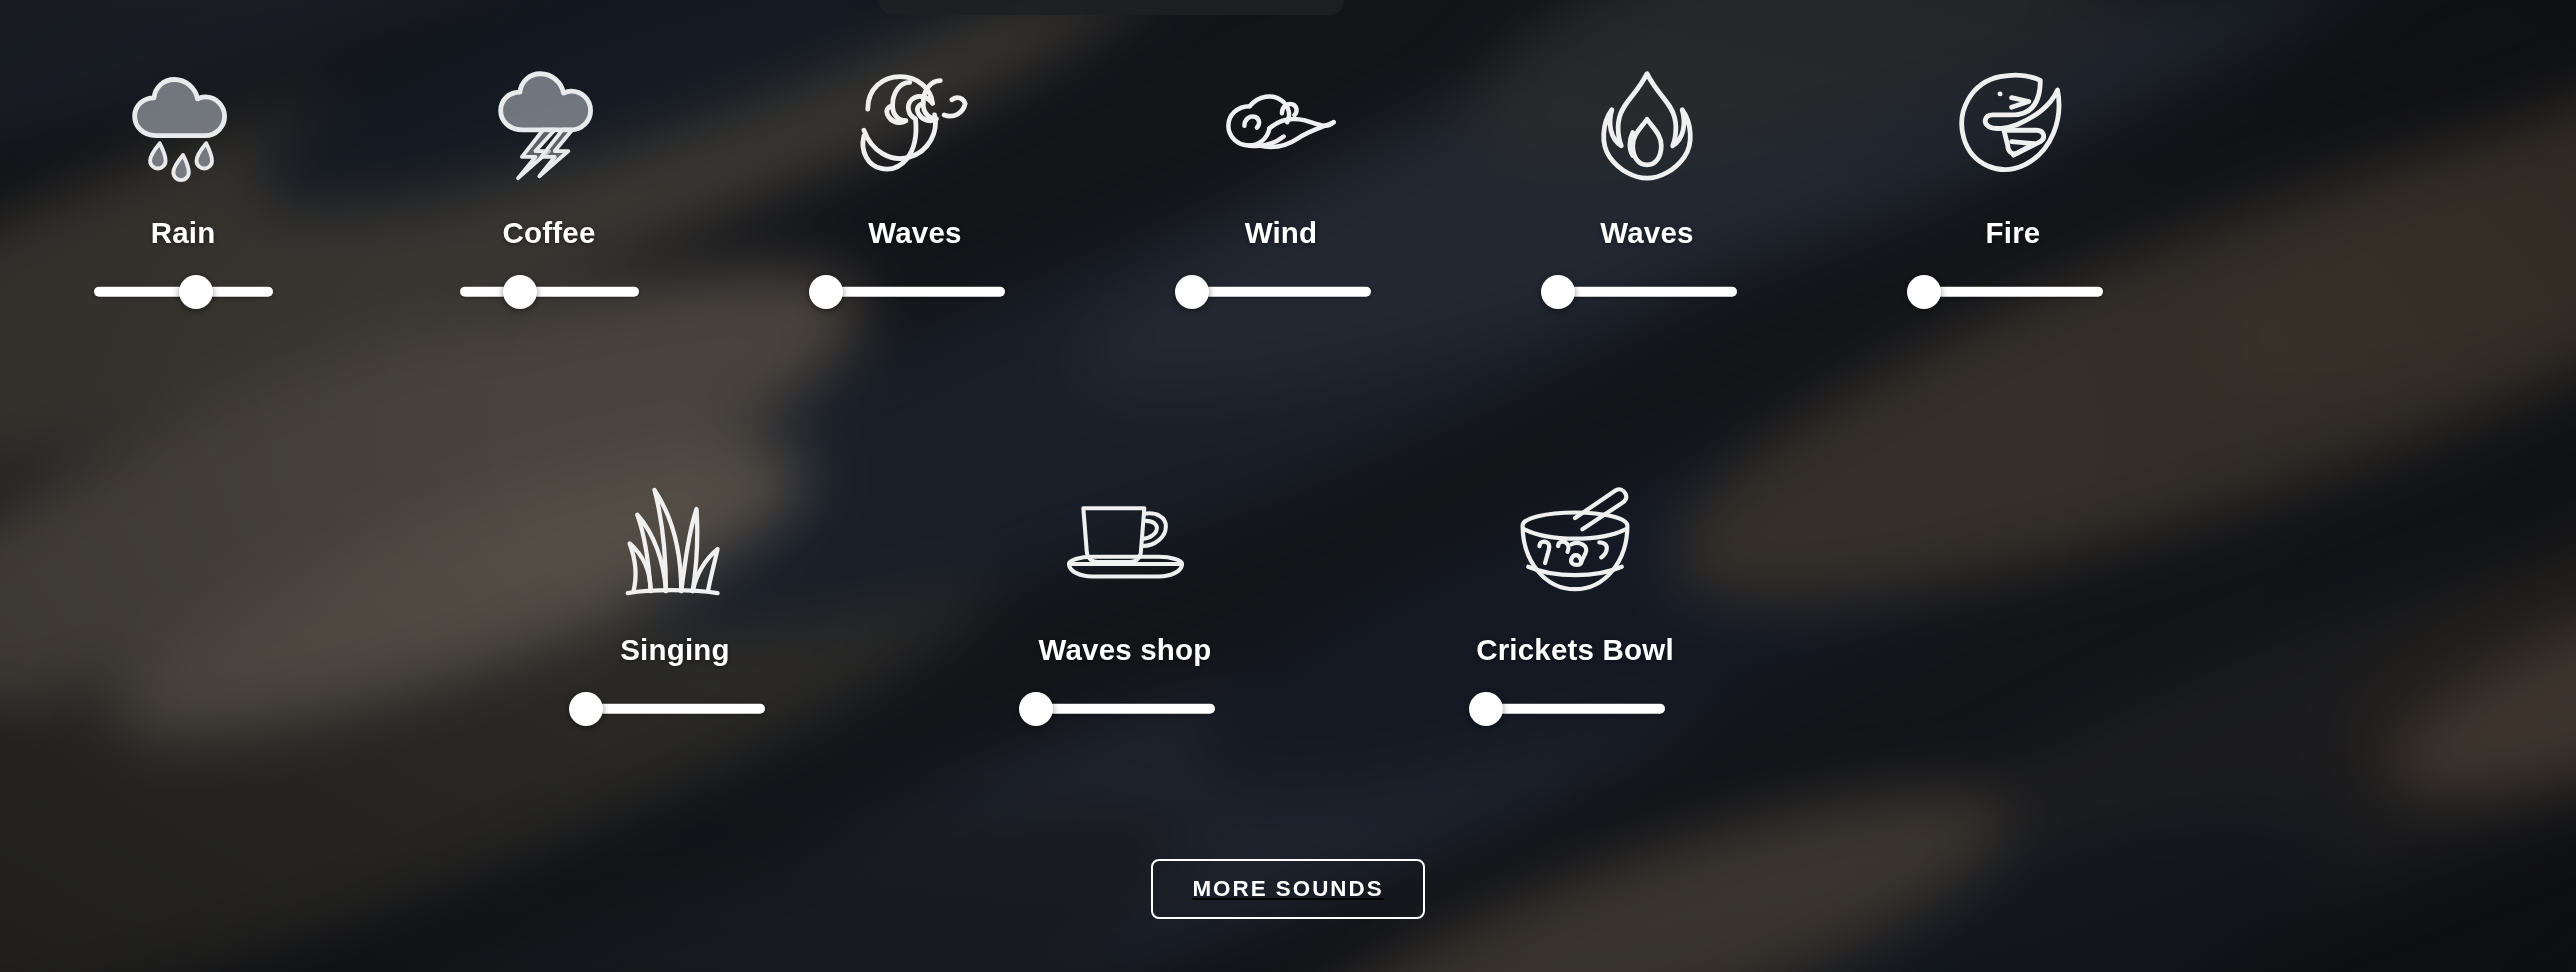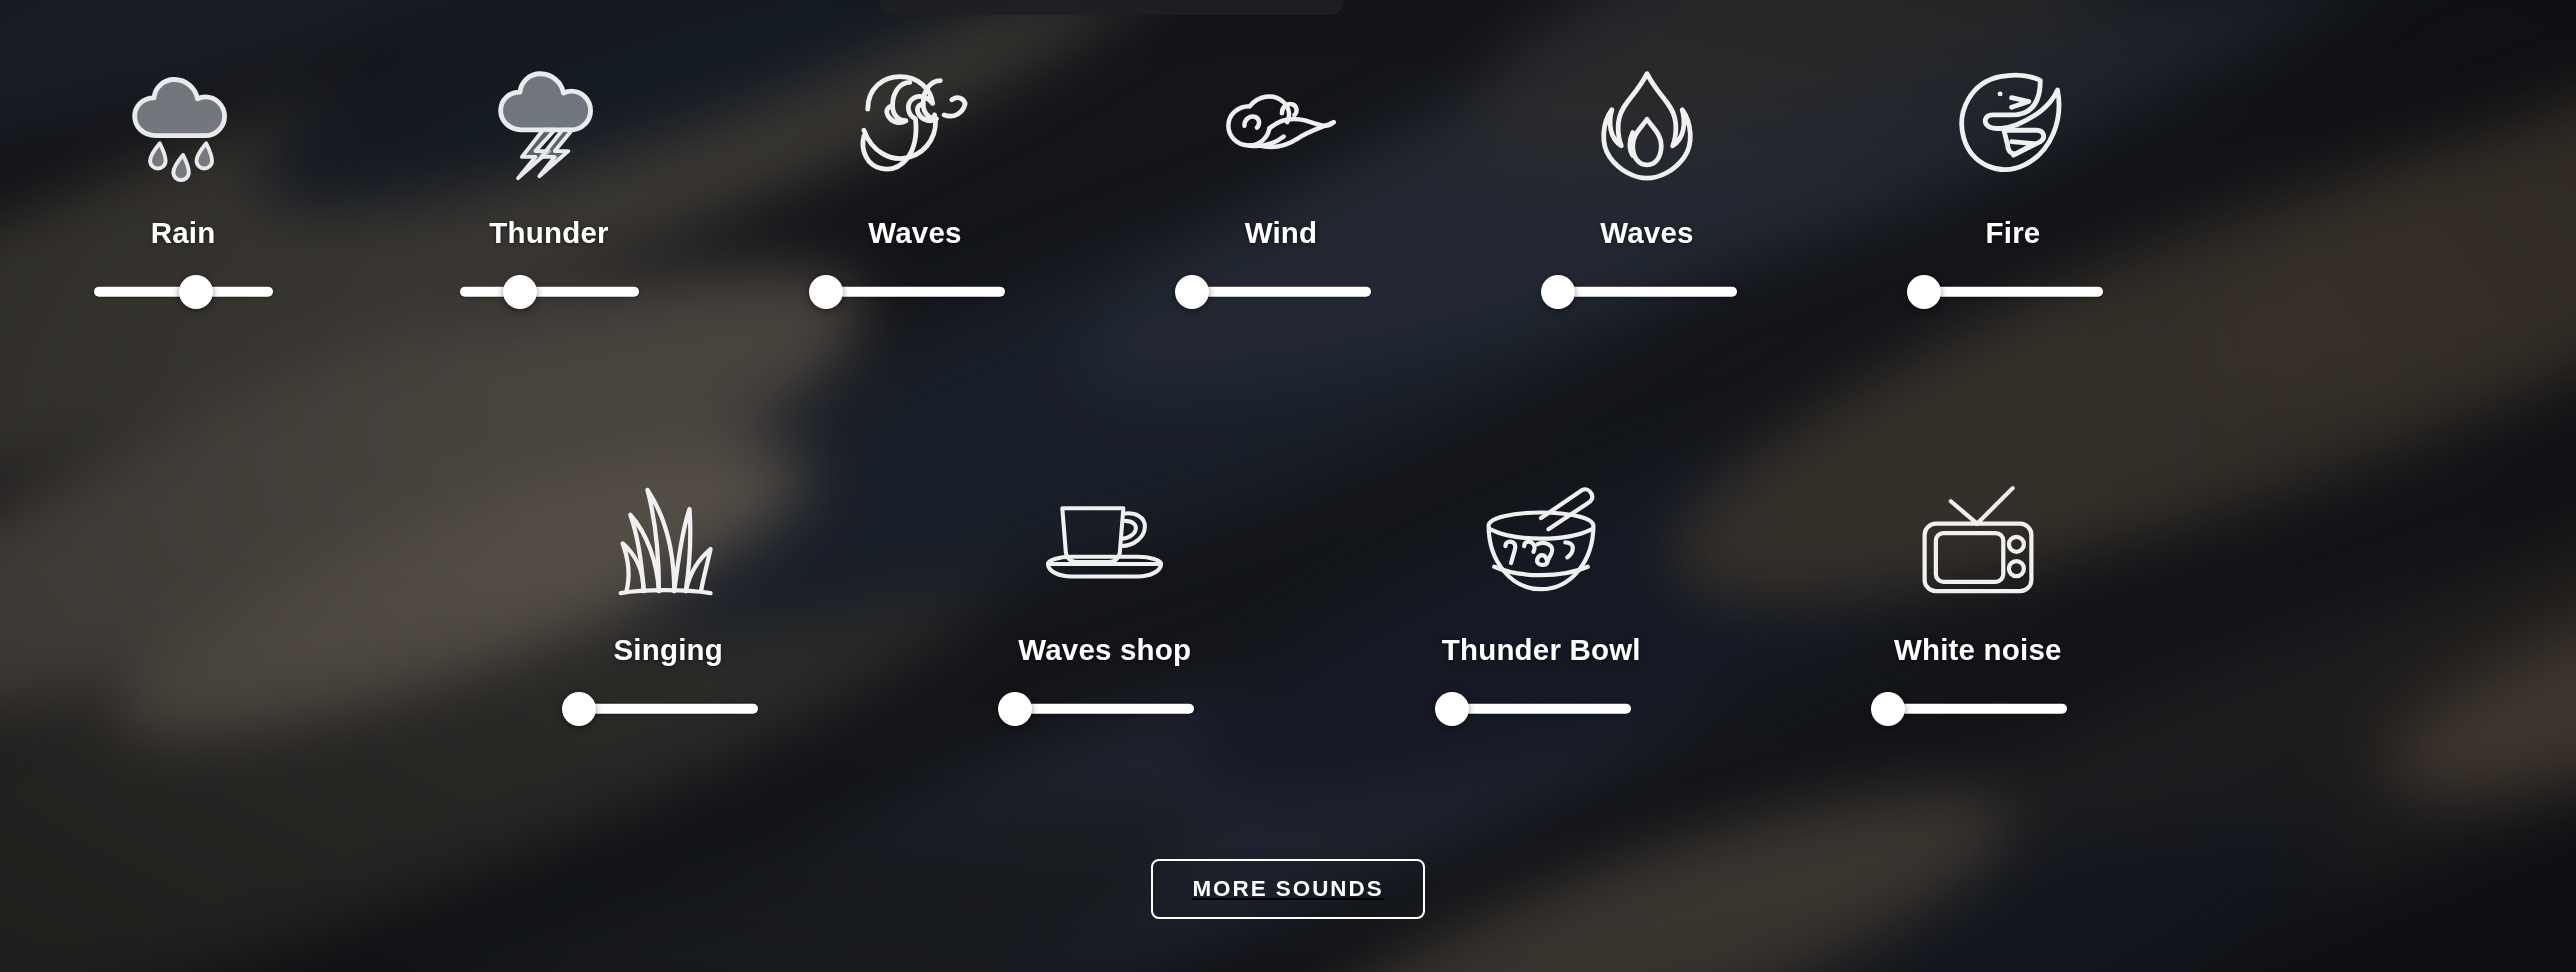--- a/index.html
+++ b/index.html
@@ -201,21 +201,21 @@
     </div>
 
     <div class="sound-tile">
       <div class="icon-box">
         <svg width="116" height="116" viewBox="0 0 120 120" fill="none">
           <path d="M32 66 C18 66 10 56 10 46 C10 35 19 27 30 27 C31 16 40 8 51 8 C63 8 73 17 75 28 C77 27 80 26 83 26 C94 26 103 35 103 46 C103 57 94 66 83 66 Z" fill="rgba(140,145,152,0.78)" stroke="#e9eaec" stroke-width="5" stroke-linejoin="round"></path>
           <path d="M54 66 L32 94 L46 94 L28 116 L60 88 L46 88 L66 66 Z" fill="rgba(150,153,158,0.55)" stroke="#e9eaec" stroke-width="4" stroke-linejoin="round"></path>
           <path d="M74 66 L52 94 L66 94 L50 114 L80 88 L66 88 L84 66 Z" fill="rgba(150,153,158,0.55)" stroke="#e9eaec" stroke-width="4" stroke-linejoin="round"></path>
         </svg>
       </div>
-      <div class="sound-label">Thunder</div>
+      <div class="sound-label">Coffee</div>
       <div class="slider">
         <div class="slider-track"></div>
         <div class="slider-thumb" style="left: 34%;"></div>
       </div>
     </div>
 
     <div class="sound-tile">
       <div class="icon-box">
         <svg width="115" height="107" viewBox="0 0 120 112" fill="none" stroke="#f0f0f0" stroke-width="5" stroke-linecap="round" stroke-linejoin="round">
           <path d="M10 40 C10 18 26 6 44 6 C62 6 76 18 78 34 C72 26 62 24 56 30 C50 36 52 46 60 50
@@ -336,44 +336,27 @@
           <path d="M6 44 C6 36 31 30 62 30 C93 30 118 36 118 44 C118 82 94 112 62 112 C30 112 6 82 6 44 Z"></path>
           <path d="M8 48 C20 54 40 58 62 58 C84 58 104 54 116 48"></path>
           <path d="M12 88 C26 94 42 97 62 97 C82 97 98 94 112 88"></path>
           <path d="M24 66 C24 62 28 60 32 62 C34 63 35 66 34 70 L30 84"></path>
           <path d="M44 66 C44 62 48 60 52 62 C55 64 56 68 54 72"></path>
           <path d="M58 64 C62 62 66 62 70 64 C74 66 75 70 73 74 L68 84"></path>
           <path d="M88 62 C92 62 96 64 96 68 C96 72 93 76 90 78"></path>
           <path d="M58 80 C60 74 66 74 68 80 C70 84 68 86 64 86 C60 86 57 84 58 80 Z"></path>
         </svg>
       </div>
-      <div class="sound-label">Thunder Bowl</div>
-      <div class="slider">
-        <div class="slider-track"></div>
-        <div class="slider-thumb" style="left: 0%;"></div>
-      </div>
-    </div>
-
-    <div class="sound-tile">
-      <div class="icon-box">
-        <svg width="118" height="115" viewBox="0 0 126 122" fill="none" stroke="#f0f0f0" stroke-width="4.5" stroke-linecap="round" stroke-linejoin="round">
-          <path d="M62 42 L100 4"></path>
-          <path d="M62 42 L34 18"></path>
-          <rect x="6" y="42" width="114" height="72" rx="12"></rect>
-          <rect x="18" y="52" width="72" height="52" rx="8"></rect>
-          <circle cx="104" cy="64" r="8"></circle>
-          <circle cx="104" cy="90" r="8"></circle>
-        </svg>
-      </div>
-      <div class="sound-label">White noise</div>
-      <div class="slider">
-        <div class="slider-track"></div>
-        <div class="slider-thumb" style="left: 0%;"></div>
-      </div>
-    </div>
+      <div class="sound-label">Crickets Bowl</div>
+      <div class="slider">
+        <div class="slider-track"></div>
+        <div class="slider-thumb" style="left: 0%;"></div>
+      </div>
+    </div>
+
 
   </div>
 
   <div id="more-wrap">
     <button id="more-sounds-button">MORE SOUNDS</button>
   </div>
 
 </div>
 
 

